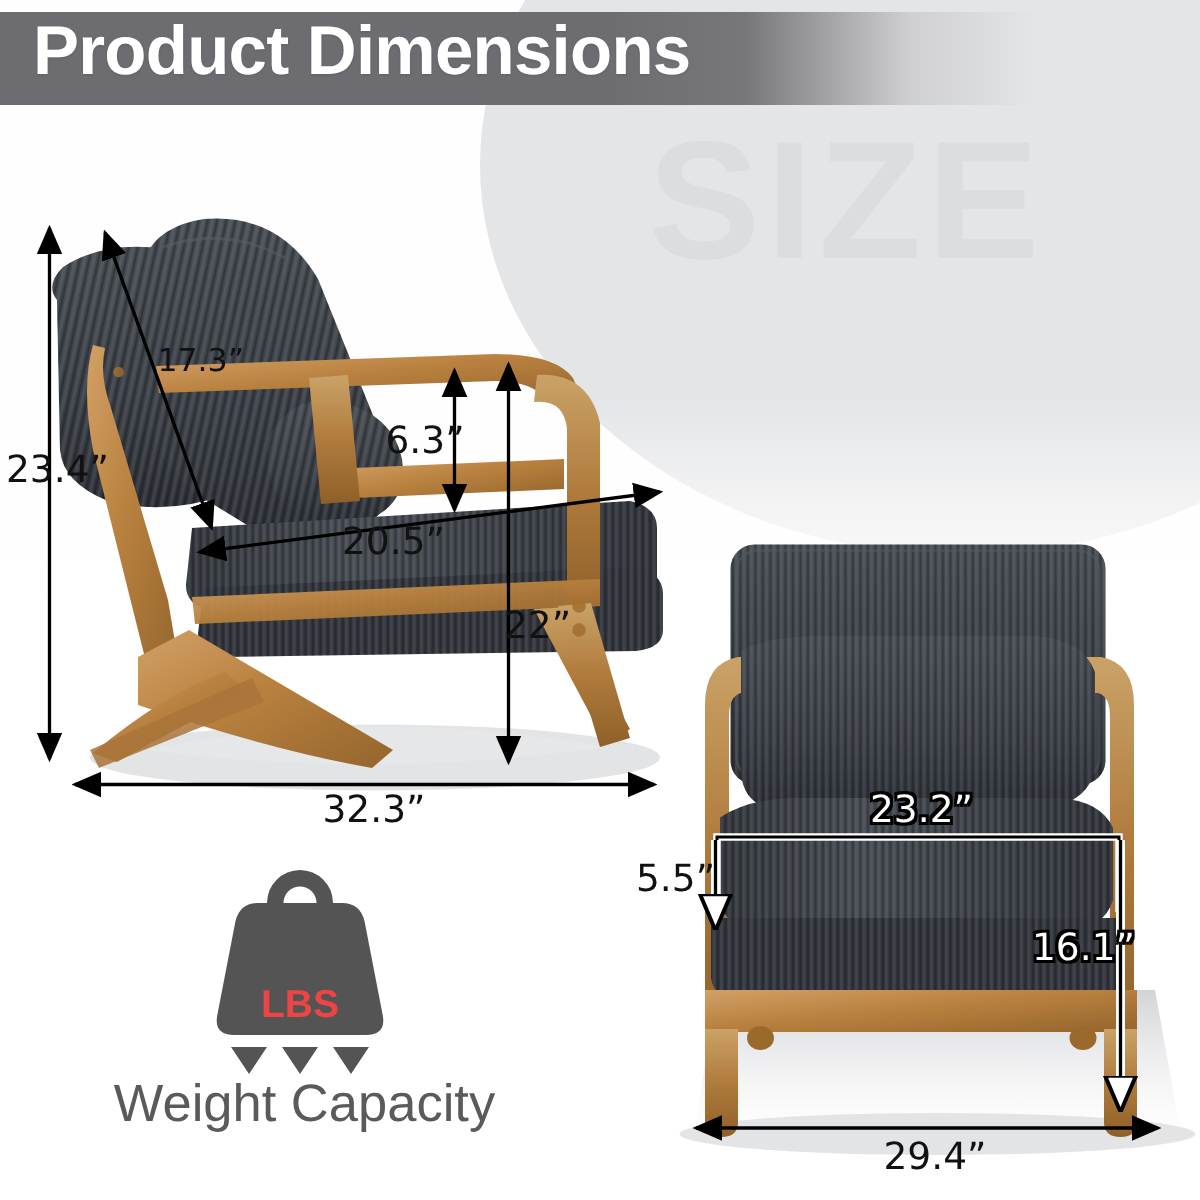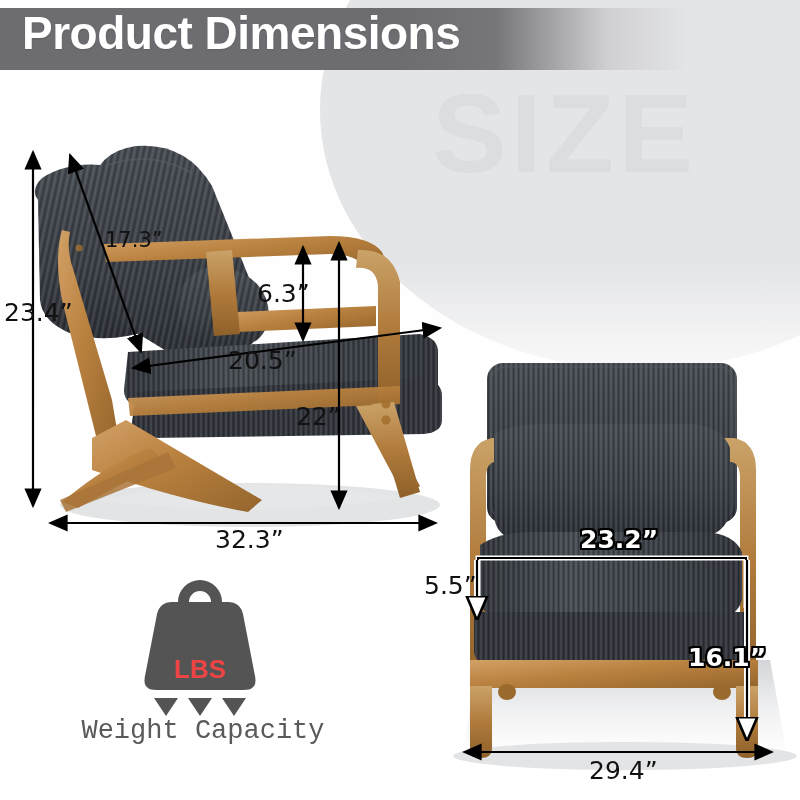--- a/index.html
+++ b/index.html
@@ -56,37 +56,37 @@
     font-family:"DejaVu Sans", sans-serif;
     color:#111;
     white-space:nowrap;
     line-height:1;
   }
   .dim.outline{
     color:#ffffff;
     text-shadow:
       -2px -2px 0 #000, 2px -2px 0 #000, -2px 2px 0 #000, 2px 2px 0 #000,
       -2px 0 0 #000, 2px 0 0 #000, 0 -2px 0 #000, 0 2px 0 #000;
-    font-weight:700;
+    font-weight:400;
   }
 
   
   .weight-block{position:absolute;left:100px;top:580px;width:250px;height:180px;}
   .weight-num{
     position:absolute;left:0;top:28px;width:200px;text-align:center;
     font-size:44px;font-weight:700;color:#ffffff;line-height:1;
     letter-spacing:-1px;
   }
   .weight-unit{
     position:absolute;left:0;top:76px;width:200px;text-align:center;
     font-size:26px;font-weight:700;color:#ef4444;line-height:1;
   }
   .weight-caption{
     position:absolute;left:-92px;top:138px;width:390px;text-align:center;
-    font-size:27px;color:#5a5a5a;line-height:1;font-family:Liberation Mono, monospace;
+    font-size:35px;color:#5a5a5a;line-height:1;
   }
 </style>
 </head>
 <body>
 
 <div id="stage">
 
   <div class="bg-circle"></div>
   <div class="watermark">SIZE</div>
   <div class="bg-mask"></div>
@@ -267,26 +267,26 @@
       <path d="M54 118 L78 118 L66 136 z" fill="#545454"></path>
       <path d="M88 118 L112 118 L100 136 z" fill="#545454"></path>
       <path d="M122 118 L146 118 L134 136 z" fill="#545454"></path>
     </g>
   </svg>
 
   <div class="dim" style="left:4px;  top:300px; font-size:25px;">23.4”</div>
   <div class="dim" style="left:105px;top:230px; font-size:21px;">17.3”</div>
   <div class="dim" style="left:257px;top:281px; font-size:25px;">6.3”</div>
   <div class="dim" style="left:228px;top:348px; font-size:25px;">20.5”</div>
-  <div class="dim" style="left:296px;top:404px; font-size:25px;">22”</div>
+  <div class="dim" style="left:296px;top:404px; font-size:25px;padding-left:40px;">22”</div>
   <div class="dim" style="left:215px;top:527px; font-size:25px;">32.3”</div>
 
   <div class="dim outline" style="left:580px;top:527px; font-size:25px;">23.2”</div>
   <div class="dim" style="left:424px;top:573px; font-size:25px;">5.5”</div>
-  <div class="dim outline" style="left:688px;top:645px; font-size:25px;">16.1”</div>
+  <div class="dim outline" style="left:688px;top:619px; font-size:25px;">16.1”</div>
   <div class="dim" style="left:589px;top:758px; font-size:25px;">29.4”</div>
 
   <div class="weight-block">
     <div class="weight-unit">LBS</div>
     <div class="weight-caption">Weight Capacity</div>
   </div>
 
 </div>
 
 </body></html>

